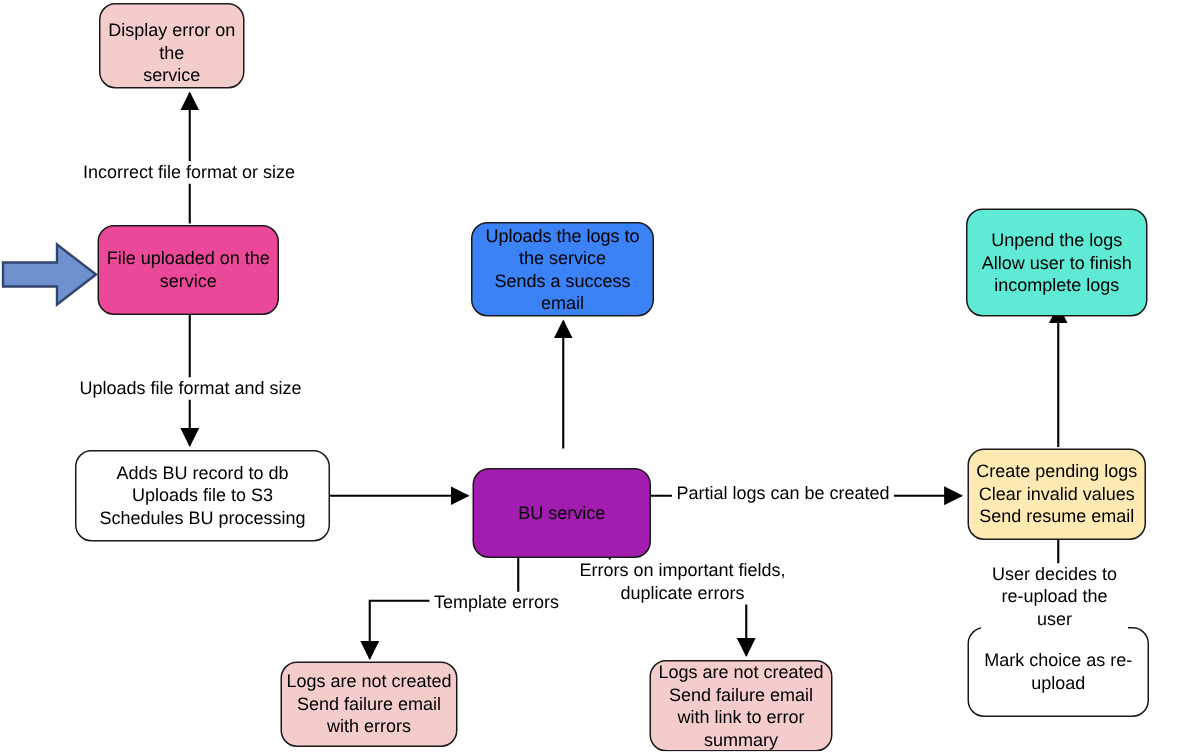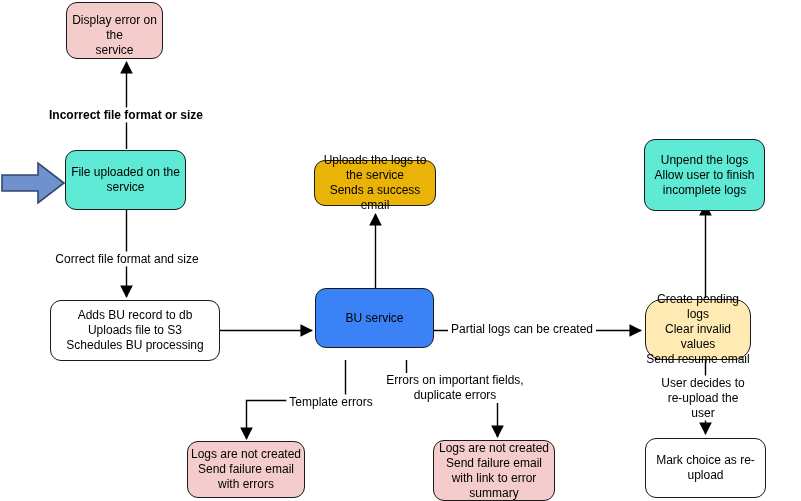--- a/index.html
+++ b/index.html
@@ -63,73 +63,73 @@
     <polyline points="406.5,360 406.5,400.5 497.5,400.5 497.5,437" fill="none" stroke="#000" stroke-width="1.4" marker-end="url(#arrow)"></polyline>
     <line x1="705.5" y1="298" x2="705.5" y2="204" stroke="#000" stroke-width="1.4" marker-end="url(#arrow)"></line>
     <line x1="705.5" y1="359" x2="705.5" y2="434" stroke="#000" stroke-width="1.4" marker-end="url(#arrow)"></line>
   </svg>
 
   <div class="node" style="left: 66px; top: 2px; width: 97px; height: 57px; background-color: rgb(244, 204, 204); align-items: flex-end;">
     <span class="node-text">Display error on the
 service</span>
   </div>
 
-  <div class="node" style="left: 65px; top: 150px; width: 121px; height: 60px; background-color: #5eead4;">
+  <div class="node" style="left: 65px; top: 150px; width: 121px; height: 60px; background-color: #ec4899;">
     <span class="node-text">File uploaded on the
 service</span>
   </div>
 
   <div class="node" style="left: 50px; top: 300px; width: 170px; height: 61px; background-color: rgb(255, 255, 255);">
     <span class="node-text">Adds BU record to db
 Uploads file to S3
 Schedules BU processing</span>
   </div>
 
-  <div class="node" style="left: 315px; top: 288px; width: 119px; height: 60px; background-color: #3b82f6;">
+  <div class="node" style="left: 315px; top: 312px; width: 119px; height: 60px; background-color: #a21caf;">
     <span class="node-text">BU service</span>
   </div>
 
-  <div class="node" style="left: 314px; top: 148px; width: 122px; height: 46px; background-color: #eab308; margin-top: 12px;">
+  <div class="node" style="left: 314px; top: 148px; width: 122px; height: 63px; background-color: #3b82f6;">
     <span class="node-text">Uploads the logs to
 the service
 Sends a success
 email</span>
   </div>
 
   <div class="node" style="left: 644px; top: 139px; width: 121px; height: 72px; background-color: #5eead4;">
     <span class="node-text">Unpend the logs
 Allow user to finish
 incomplete logs</span>
   </div>
 
-  <div class="node" style="left: 645px; top: 299px; width: 106px; height: 61px; background-color: rgb(255, 234, 179); border-radius: 17px;">
+  <div class="node" style="left: 645px; top: 299px; width: 119px; height: 61px; background-color: rgb(255, 234, 179);">
     <span class="node-text">Create pending logs
 Clear invalid values
 Send resume email</span>
   </div>
 
-  <div class="node" style="left: 645px; top: 438px; width: 121px; height: 60px; background-color: rgb(255, 255, 255);">
+  <div class="node" style="left: 645px; top: 418px; width: 121px; height: 60px; background-color: rgb(255, 255, 255);">
     <span class="node-text">Mark choice as re-
 upload</span>
   </div>
 
   <div class="node" style="left: 187px; top: 441px; width: 118px; height: 57px; background-color: rgb(244, 204, 204);">
     <span class="node-text">Logs are not created
 Send failure email
 with errors</span>
   </div>
 
   <div class="node" style="left: 433px; top: 440px; width: 122px; height: 61px; background-color: rgb(244, 204, 204);">
     <span class="node-text">Logs are not created
 Send failure email
 with link to error
 summary</span>
   </div>
 
-  <div class="edge-label" style="left:126px; top:115px;font-weight:bold;">Incorrect file format or size</div>
-  <div class="edge-label" style="left:127px; top:259px;">Correct file format and size</div>
+  <div class="edge-label" style="left:126px; top:115px;">Incorrect file format or size</div>
+  <div class="edge-label" style="left:127px; top:259px;">Uploads file format and size</div>
   <div class="edge-label" style="left:522px; top:329px;">Partial logs can be created</div>
   <div class="edge-label" style="left:331px; top:402px;">Template errors</div>
   <div class="edge-label" style="left:455px; top:388px;">Errors on important fields,
 duplicate errors</div>
   <div class="edge-label" style="left:703px; top:398px;">User decides to re-upload the user</div>
 
 </div>
 
 </body></html>

